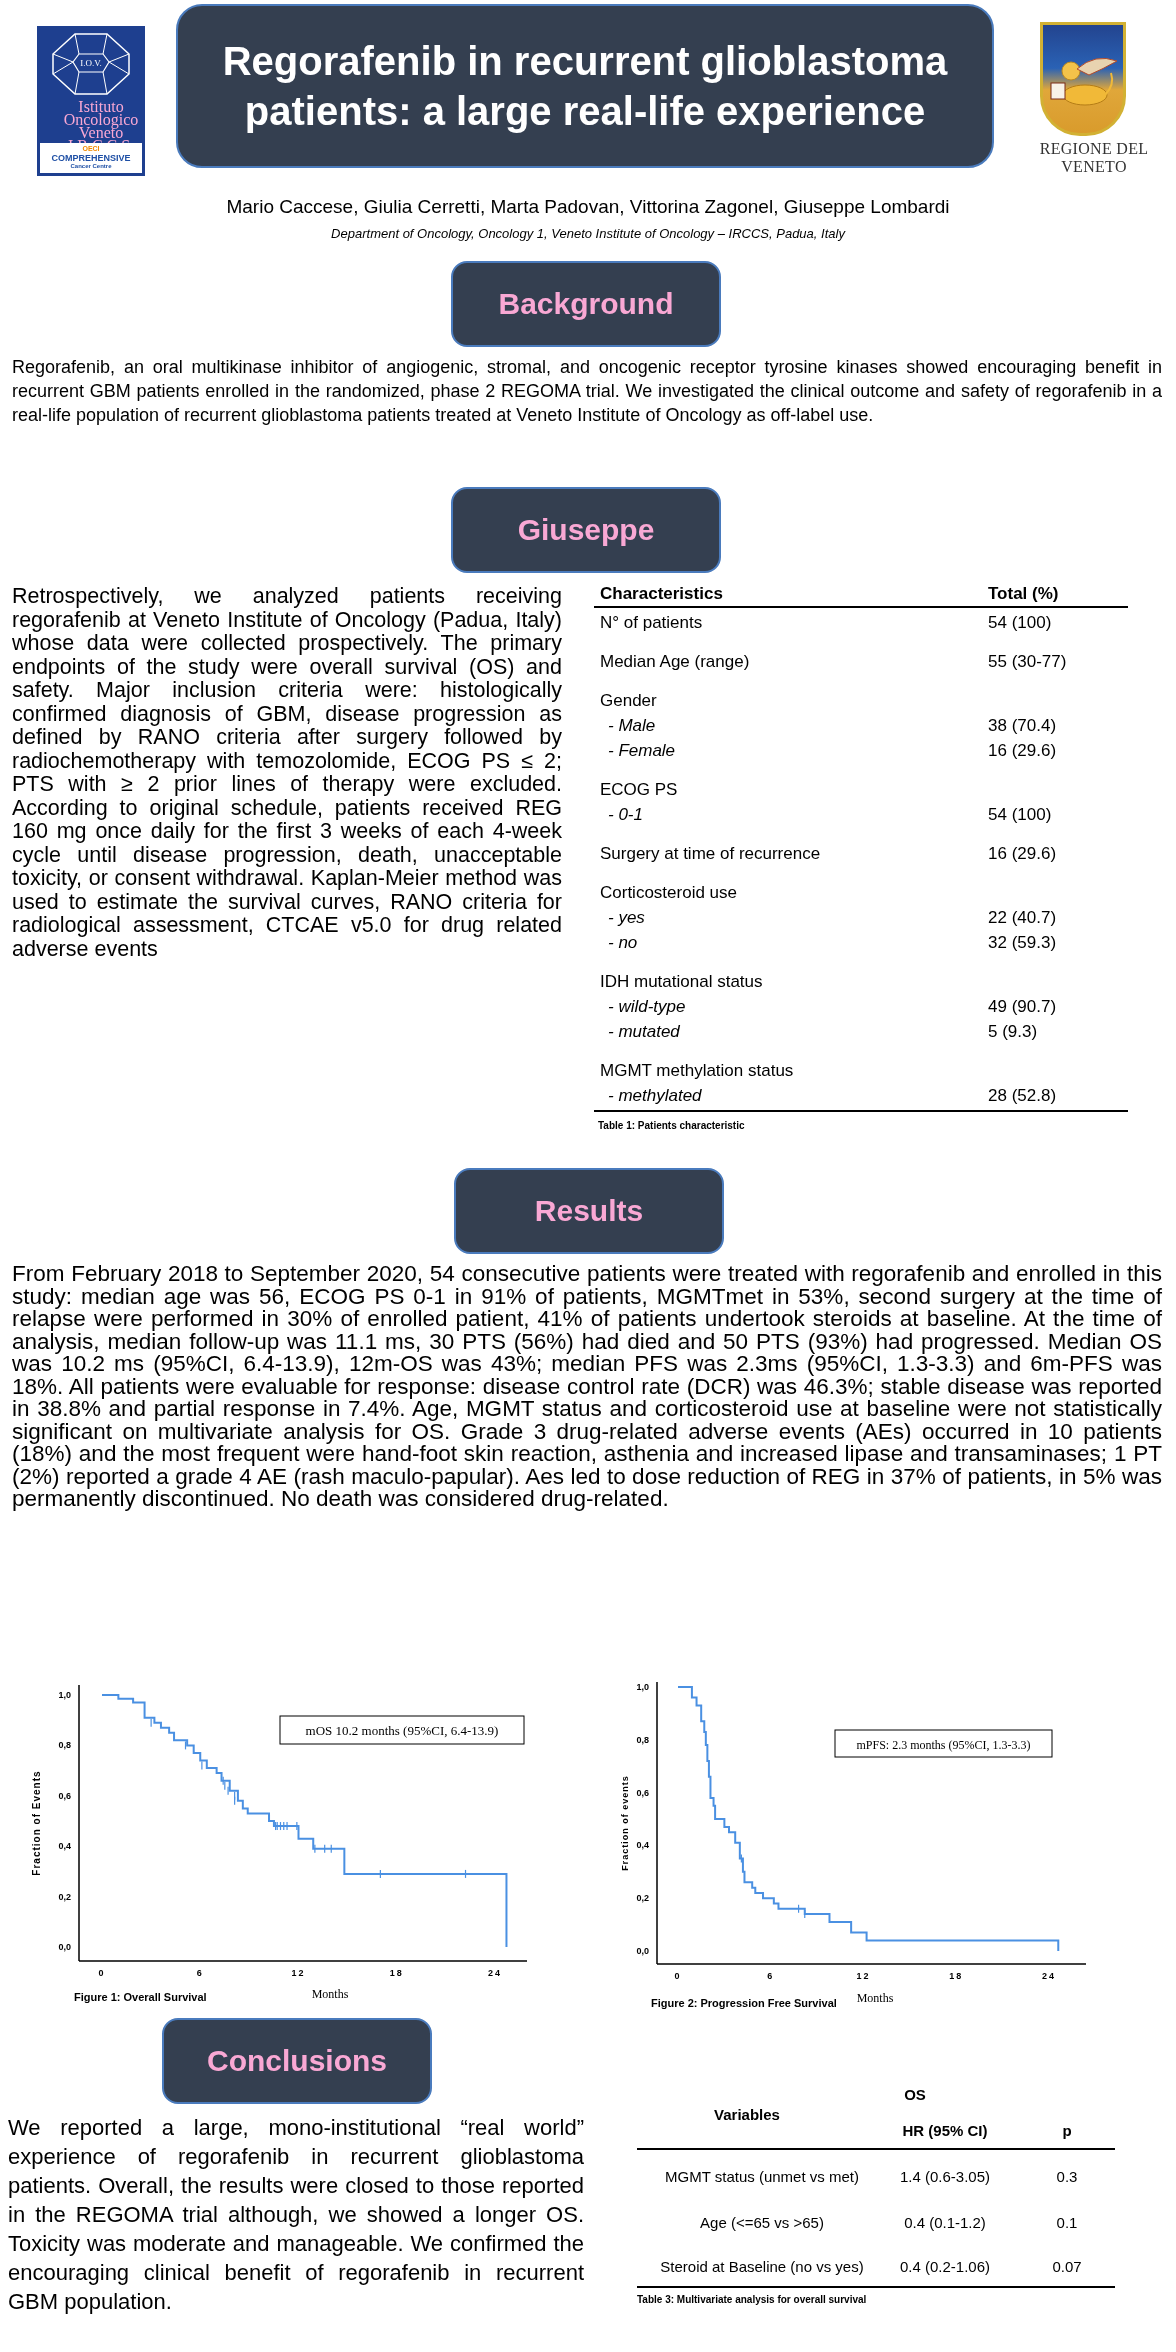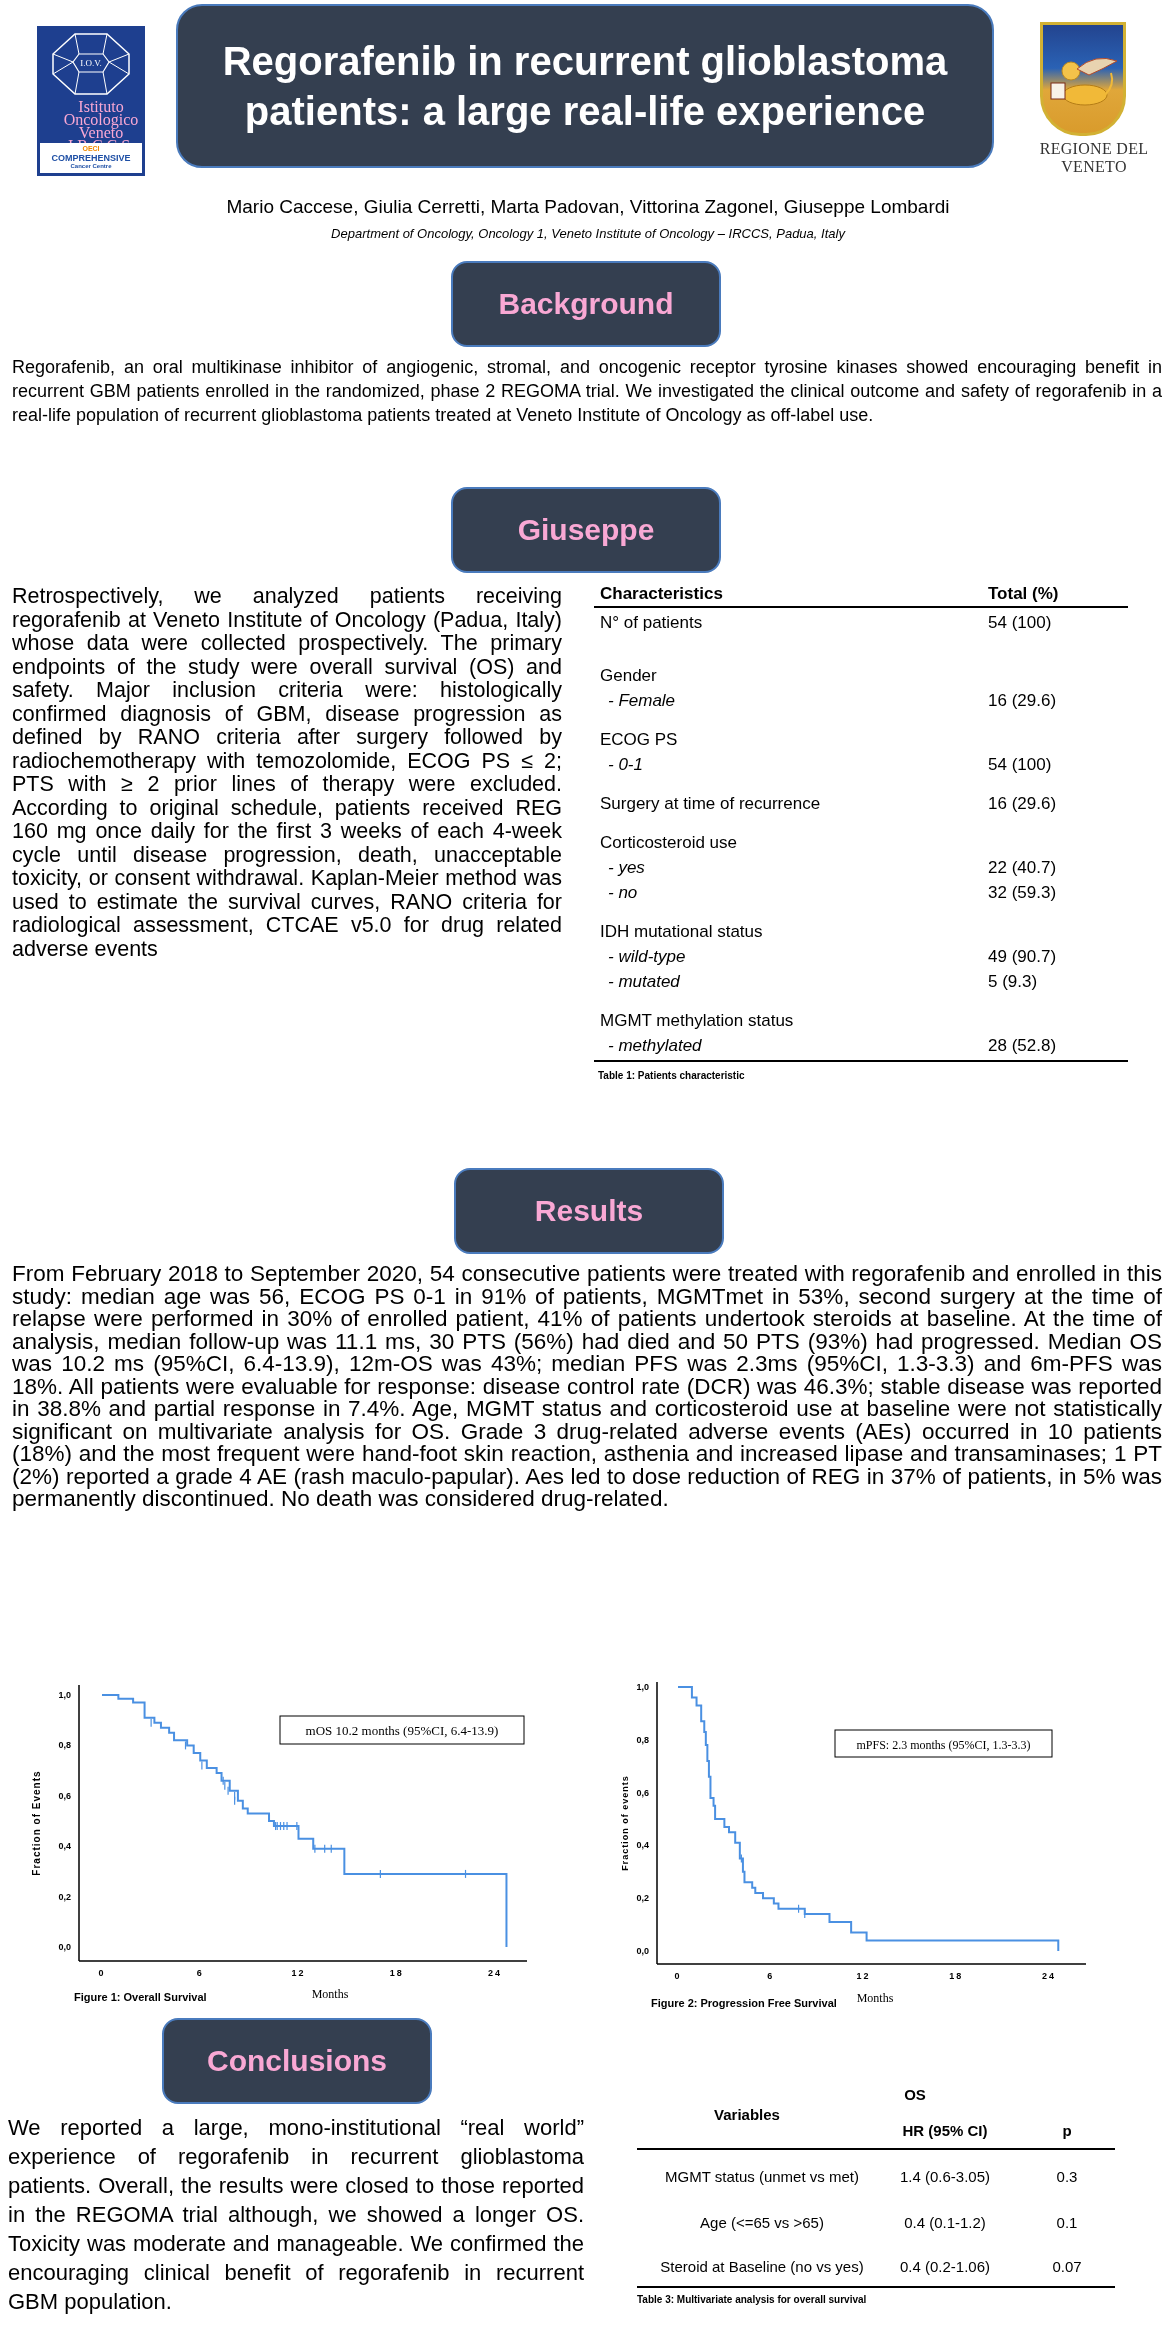--- a/index.html
+++ b/index.html
@@ -95,27 +95,35 @@
     </thead>
     <tbody id="table1-body">
         <tr>
           <td>N° of patients</td>
           <td>54 (100)</td>
         </tr>
         <tr class="gap">
           <td></td>
           <td></td>
         </tr>
+        <tr>
+          <td>Median Age (range)</td>
+          <td>55 (30-77)</td>
+        </tr>
         <tr class="gap">
           <td></td>
           <td></td>
         </tr>
         <tr>
           <td>Gender</td>
           <td></td>
+        </tr>
+        <tr>
+          <td class="sub">- Male</td>
+          <td>38 (70.4)</td>
         </tr>
         <tr>
           <td class="sub">- Female</td>
           <td>16 (29.6)</td>
         </tr>
         <tr class="gap">
           <td></td>
           <td></td>
         </tr>
         <tr>

